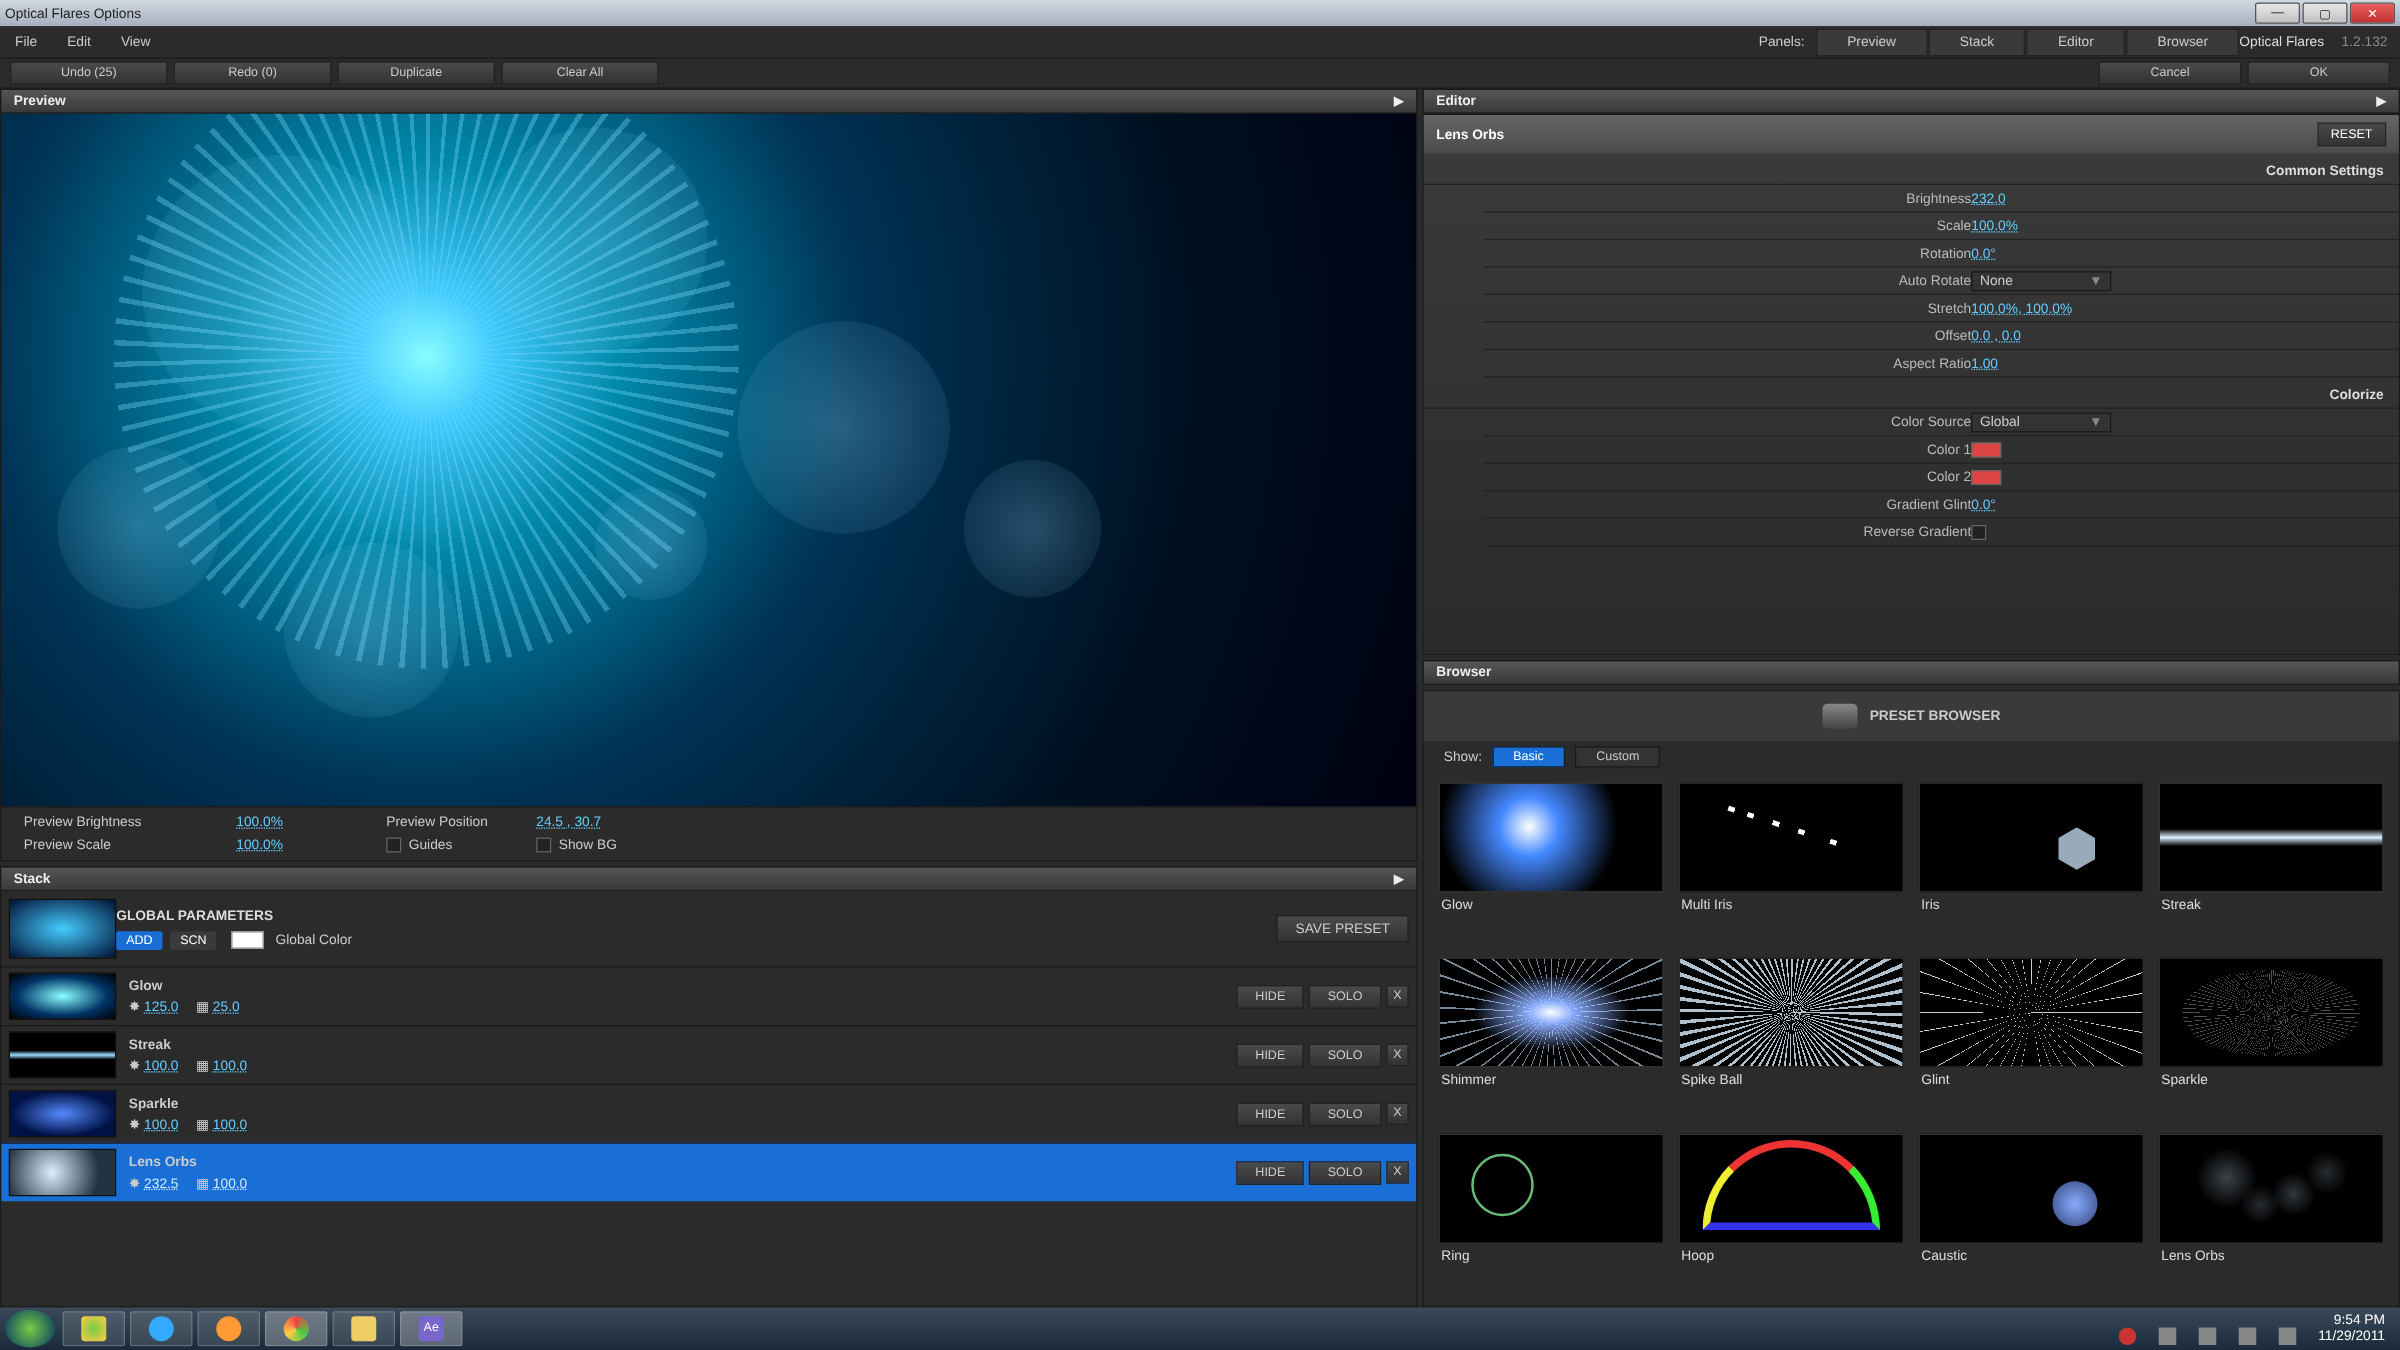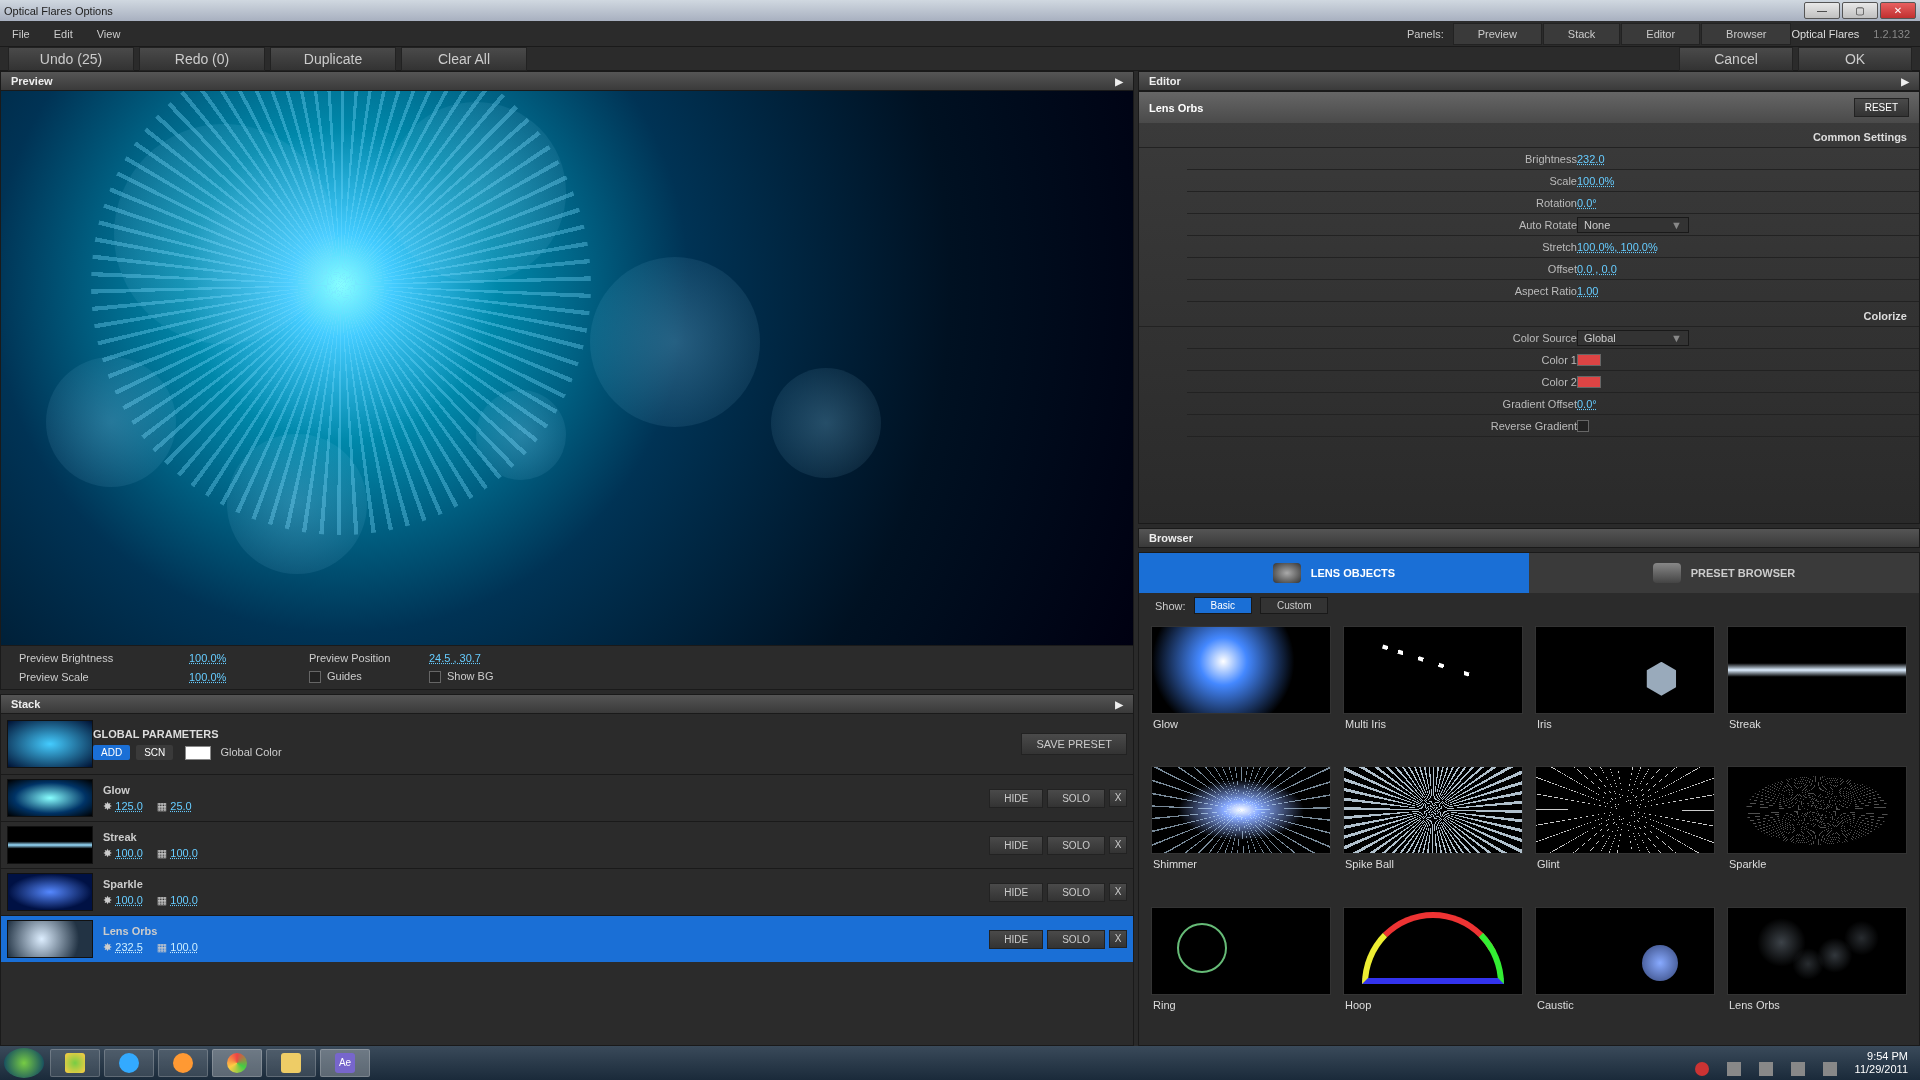--- a/index.html
+++ b/index.html
@@ -18,21 +18,21 @@
 .menubar .menu { padding: 4px 12px; cursor: pointer; }
 .menubar .spacer { flex: 1; }
 .menubar .label { margin-right: 8px; }
 .panel-tab { background: #3a3a3a; border: 1px solid #222; padding: 4px 24px; margin-left: 1px; cursor: pointer; }
 .menubar .right { margin-left: auto; display: flex; align-items: center; padding-right: 10px; gap: 14px; }
 .product { color: #ddd; }
 .version { color: #888; }
 
 
 .toolbar { height: 24px; background: #2b2b2b; display: flex; align-items: center; padding: 2px 8px; gap: 5px; border-bottom: 1px solid #1a1a1a; }
-.btn { background: linear-gradient(#4a4a4a,#333); border: 1px solid #222; padding: 3px 0; text-align: center; cursor: pointer; font-size: 14px; }
+.btn { background: linear-gradient(#4a4a4a,#333); border: 1px solid #222; padding: 3px 0; text-align: center; cursor: pointer; font-size: 10px; }
 .toolbar .btn { width: 126px; }
 .toolbar .spacer { flex: 1; }
 .toolbar .btn.wide { width: 114px; }
 
 
 .main { position: absolute; top: 71px; left: 0; right: 0; bottom: 34px; display: flex; }
 .leftcol { width: 1134px; display: flex; flex-direction: column; }
 .rightcol { flex: 1; display: flex; flex-direction: column; margin-left: 4px; }
 
 
@@ -338,39 +338,35 @@
           </div>
         <div class="prop-row">
             <span class="lbl">Color 1</span>
             <span class="swatch-red"></span>
           </div>
         <div class="prop-row">
             <span class="lbl">Color 2</span>
             <span class="swatch-red"></span>
           </div>
         <div class="prop-row">
-            <span class="lbl">Gradient Offset</span>
+            <span class="lbl">Gradient Glint</span>
             <span class="val">0.0°</span>
           </div>
         <div class="prop-row">
             <span class="lbl">Reverse Gradient</span>
             <span class="chk"></span>
           </div>
       </div>
     </div>
 
     <div class="panel-header" style="margin-top:4px;">
       <span>Browser</span>
     </div>
     <div class="browser">
       <div class="browser-tabs">
-        <div class="btab active">
-            <div class="ico"></div>
-            <span>LENS OBJECTS</span>
-          </div>
         <div class="btab inactive">
             <div class="ico" style="background:linear-gradient(#888,#444);"></div>
             <span>PRESET BROWSER</span>
           </div>
       </div>
       <div class="show-row">
         <span>Show:</span>
         <div class="toggle active">Basic</div>
         <div class="toggle">Custom</div>
       </div>

